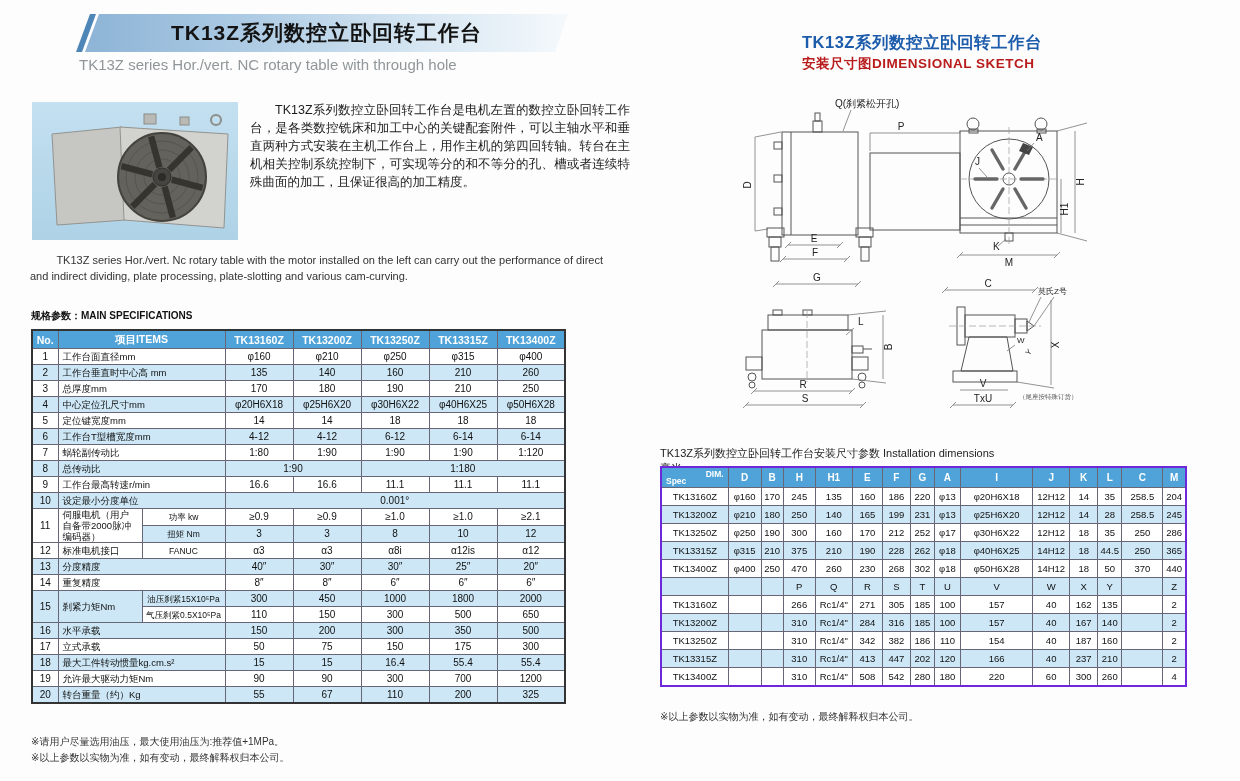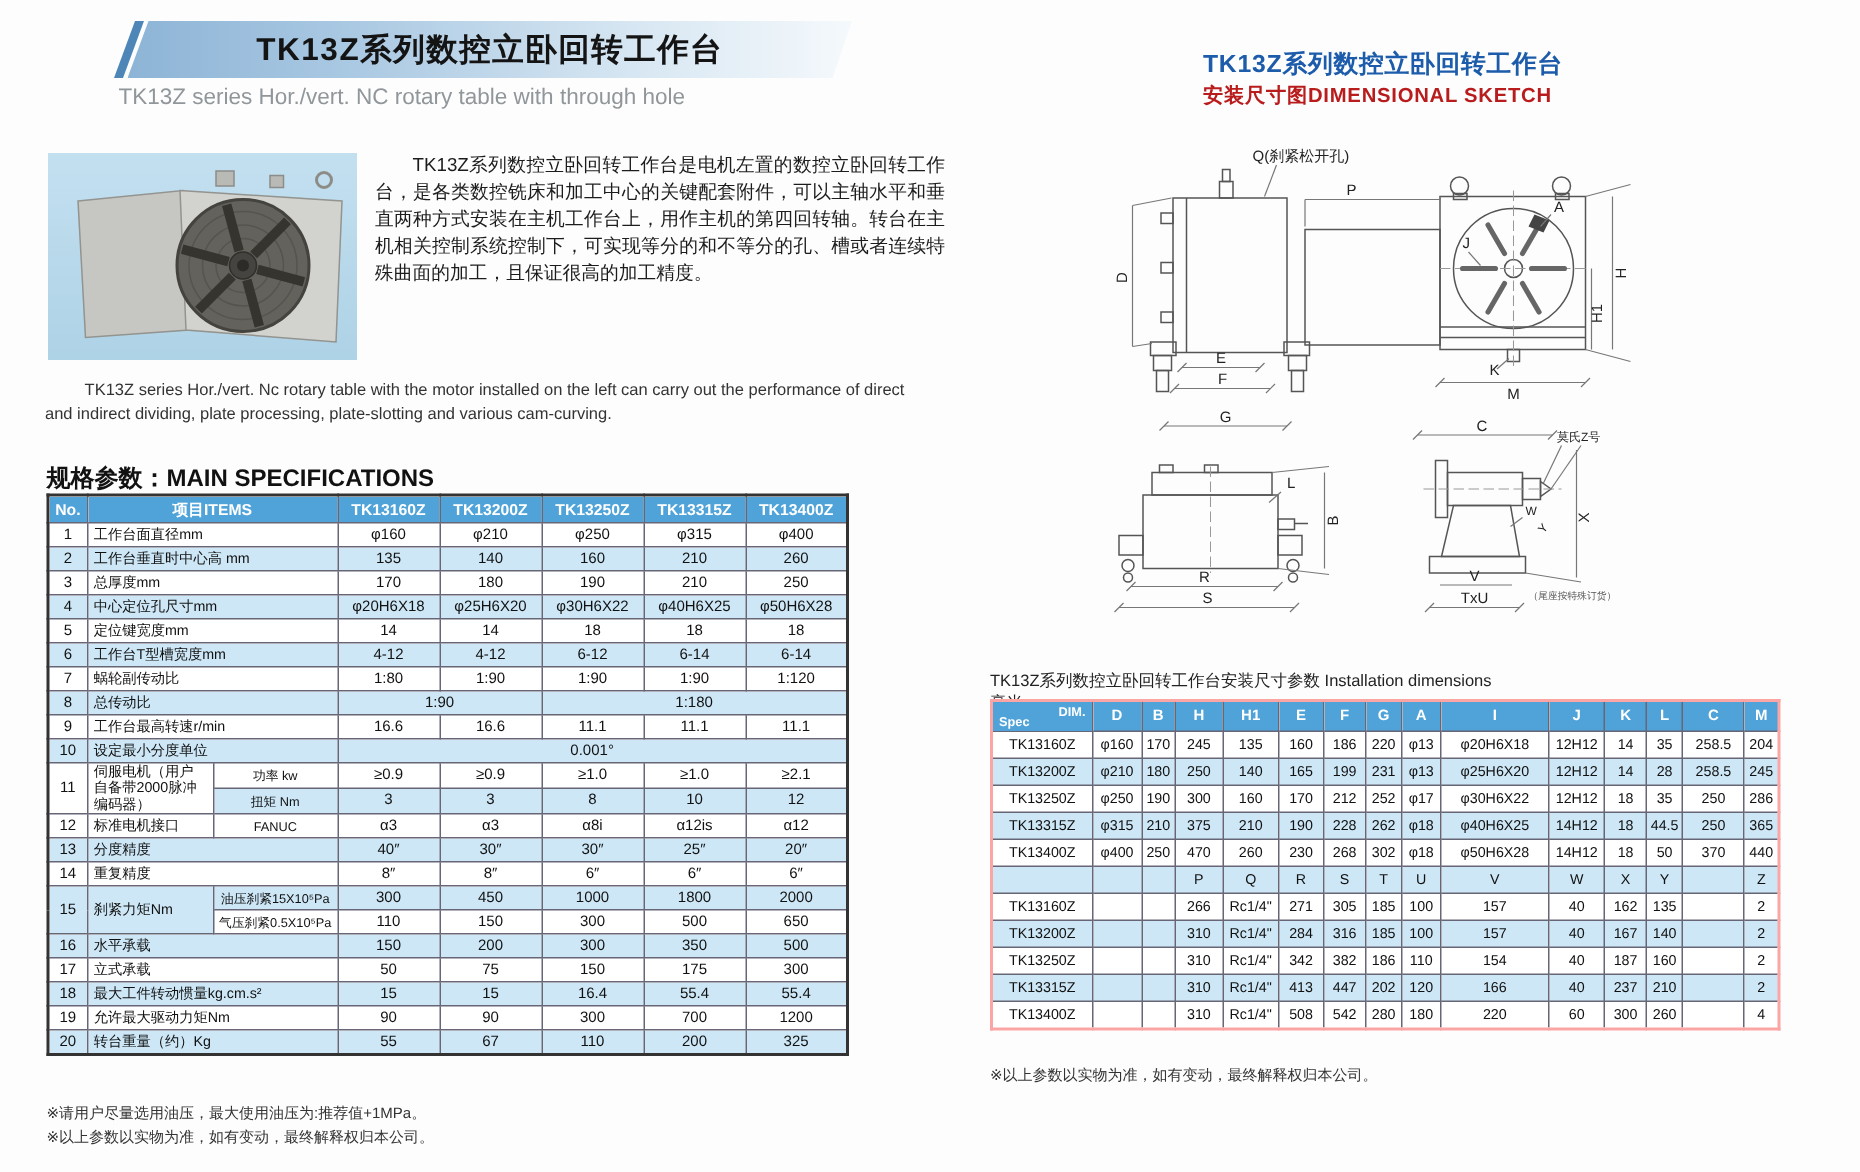--- a/index.html
+++ b/index.html
@@ -21,39 +21,39 @@
   #banner-sub{left:79px;top:56px;font-size:15px;color:#909699;text-align:right;}
 
   
   #intro-cn{left:250px;top:101px;width:380px;font-size:12.5px;line-height:18px;
     text-align:justify;text-indent:2em;color:#1c1c1c;}
   #intro-en{left:30px;top:252px;width:582px;font-size:11px;line-height:16px;
     text-indent:2.4em;color:#333;}
 
   
   table{border-collapse:collapse;table-layout:fixed;}
-  #spec-title{left:31px;top:309px;font-size:16px;font-weight:bold;color:#111;}
+  #spec-title{left:31px;top:309px;font-size:10px;font-weight:bold;color:#111;}
   #spec-table{position:absolute;left:31px;top:329px;width:533px;border:2px solid #333;background:#fff;}
   #spec-table th,#spec-table td{border:1px solid #667;overflow:hidden;}
   #spec-table th{background:#4fa3d8;color:#fff;font-weight:bold;font-size:10.5px;height:17px;padding:0;}
   #spec-table td{font-size:10px;height:15px;text-align:center;padding:0 1px;color:#111;line-height:12px;}
   tr.bg-b td{background:#cde7f6;}
   tr.bg-w td{background:#fff;}
   #spec-table td.item{text-align:left;padding:0 4px;font-size:9.5px;line-height:11px;}
   #spec-table td.item.c{text-align:left;}
   #spec-table td.sub{font-size:8.5px;line-height:10px;}
 
   #right-title{left:802px;top:32px;font-size:16.5px;font-weight:bold;color:#1d5cab;letter-spacing:.5px;}
   #right-sub{left:802px;top:55px;font-size:13.5px;font-weight:bold;color:#b91c1c;letter-spacing:.5px;}
 
   #install-caption-row{left:660px;top:446px;width:527px;display:flex;justify-content:space-between;
     align-items:baseline;flex-direction:column;}
   #install-caption{font-size:11px;color:#222;}
   #unit-label{font-size:11px;color:#222;}
-  #install-table{position:absolute;left:660px;top:466px;width:527px;border:2px solid #fca5a5;background:#fff;}
+  #install-table{position:absolute;left:660px;top:466px;width:527px;border:2px solid #6d28d9;background:#fff;}
   #install-table th,#install-table td{border:1px solid #667;overflow:hidden;}
   #install-table th{background:#4fa3d8;color:#fff;font-weight:bold;font-size:10px;height:19px;padding:0;}
   #install-table td{font-size:9.5px;height:17px;text-align:center;padding:0 1px;line-height:11px;}
   th.diag{position:relative;background-image:linear-gradient(to bottom right,
     transparent 48.8%,#e8f2fa 48.8%,#e8f2fa 51.2%,transparent 51.2%);}
   th.diag .dt{position:absolute;top:1px;right:4px;font-size:8.5px;font-weight:bold;}
   th.diag .db{position:absolute;bottom:1px;left:4px;font-size:8.5px;font-weight:bold;}
 
   .fn{font-size:10px;color:#333;}
   #fn1{left:31px;top:735px;}

